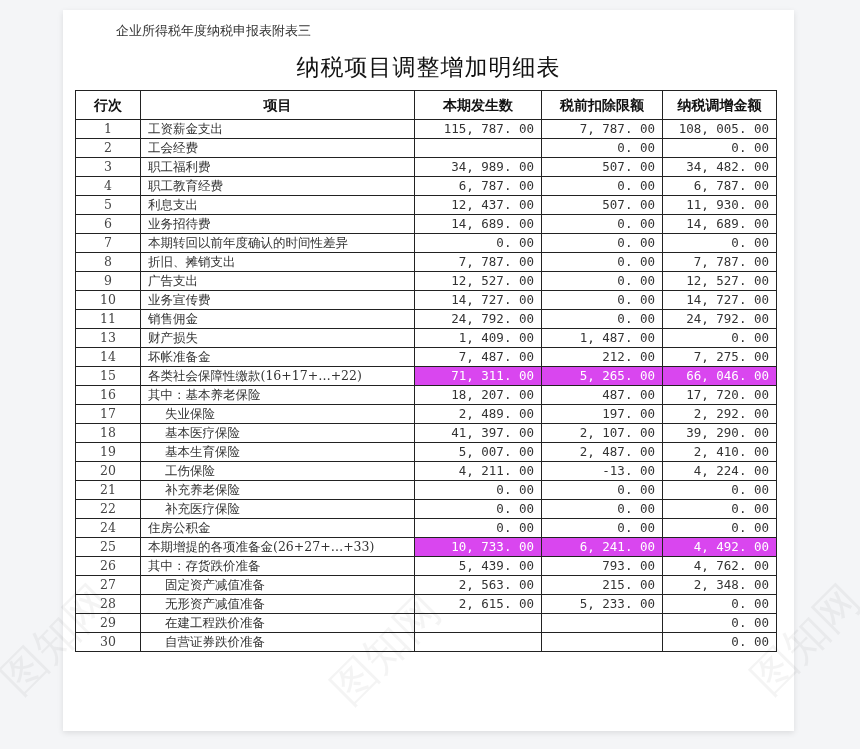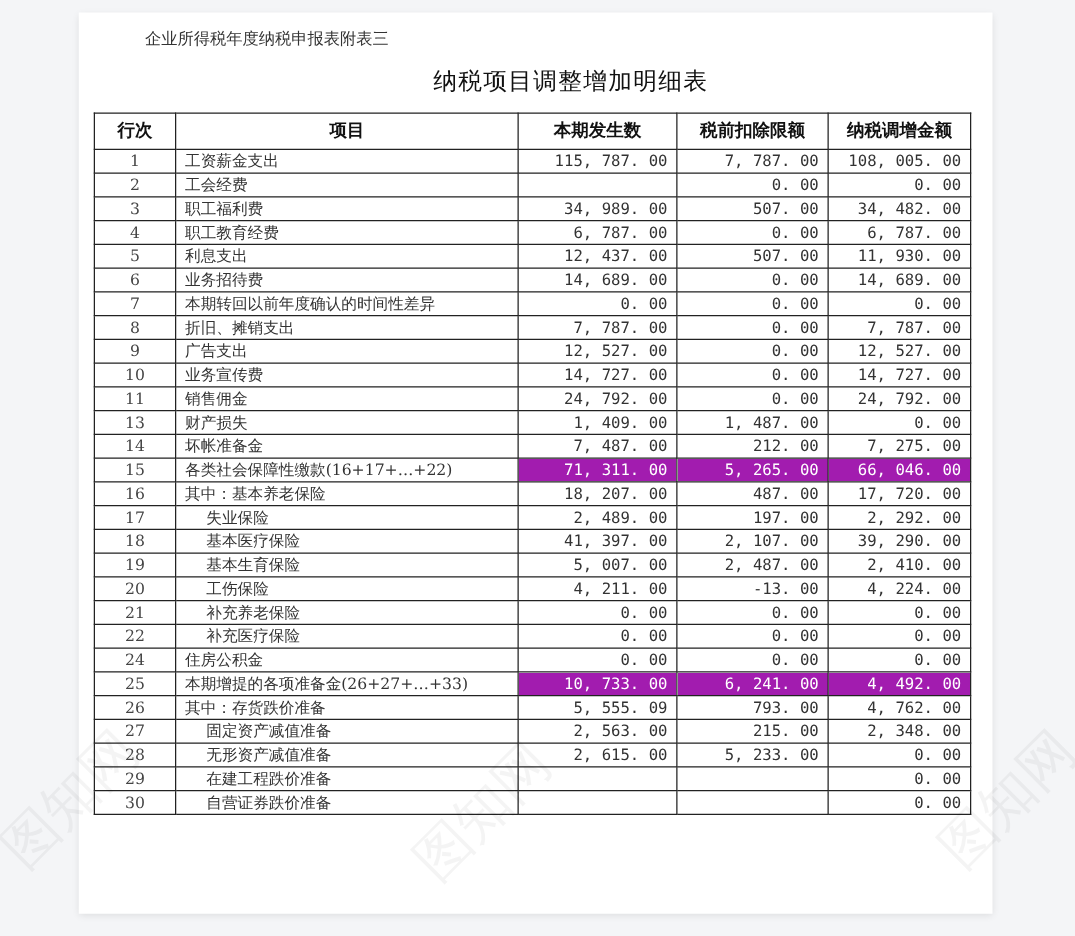--- a/index.html
+++ b/index.html
@@ -34,25 +34,24 @@
       white-space: nowrap;
       margin-left: 36px;
     }
     .title {
       position: absolute;
       left: 0;
       width: 731px;
       top: 42px;
       text-align: center;
       font-family: "DejaVu Sans", "Liberation Sans", sans-serif;
-      font-size: 19px;
+      font-size: 23px;
       color: #111;
       letter-spacing: 1px;
       white-space: nowrap;
-      padding-left: 28px;
     }
     table.grid {
       position: absolute;
       left: 12px;
       top: 80px;
       border-collapse: collapse;
       table-layout: fixed;
       width: 701px;
     }
     table.grid th, table.grid td {
@@ -84,21 +83,21 @@
     }
     td.item { text-align: left; color: #333; }
     td.item.sub { padding-left: 24px; }
     td.num {
       text-align: right;
       font-family: "DejaVu Sans Mono", "Liberation Mono", monospace;
       font-size: 12.5px;
       color: #333;
     }
     tr.highlight td.num {
-      background: #a21caf;
+      background: #d946ef;
       color: #ffffff;
     }
     .watermark {
       position: absolute;
       font-family: "DejaVu Sans", sans-serif;
       font-size: 44px;
       color: rgba(0,0,0,0.045);
       transform: rotate(-45deg);
       pointer-events: none;
       white-space: nowrap;
@@ -286,21 +285,21 @@
         <tr class="highlight">
           <td class="no">25</td>
           <td class="item">本期增提的各项准备金(26+27+…+33)</td>
           <td class="num">10, 733. 00</td>
           <td class="num">6, 241. 00</td>
           <td class="num">4, 492. 00</td>
         </tr>
         <tr>
           <td class="no">26</td>
           <td class="item">其中：存货跌价准备</td>
-          <td class="num">5, 555. 09</td>
+          <td class="num">5, 439. 00</td>
           <td class="num">793. 00</td>
           <td class="num">4, 762. 00</td>
         </tr>
         <tr>
           <td class="no">27</td>
           <td class="item sub">固定资产减值准备</td>
           <td class="num">2, 563. 00</td>
           <td class="num">215. 00</td>
           <td class="num">2, 348. 00</td>
         </tr>

